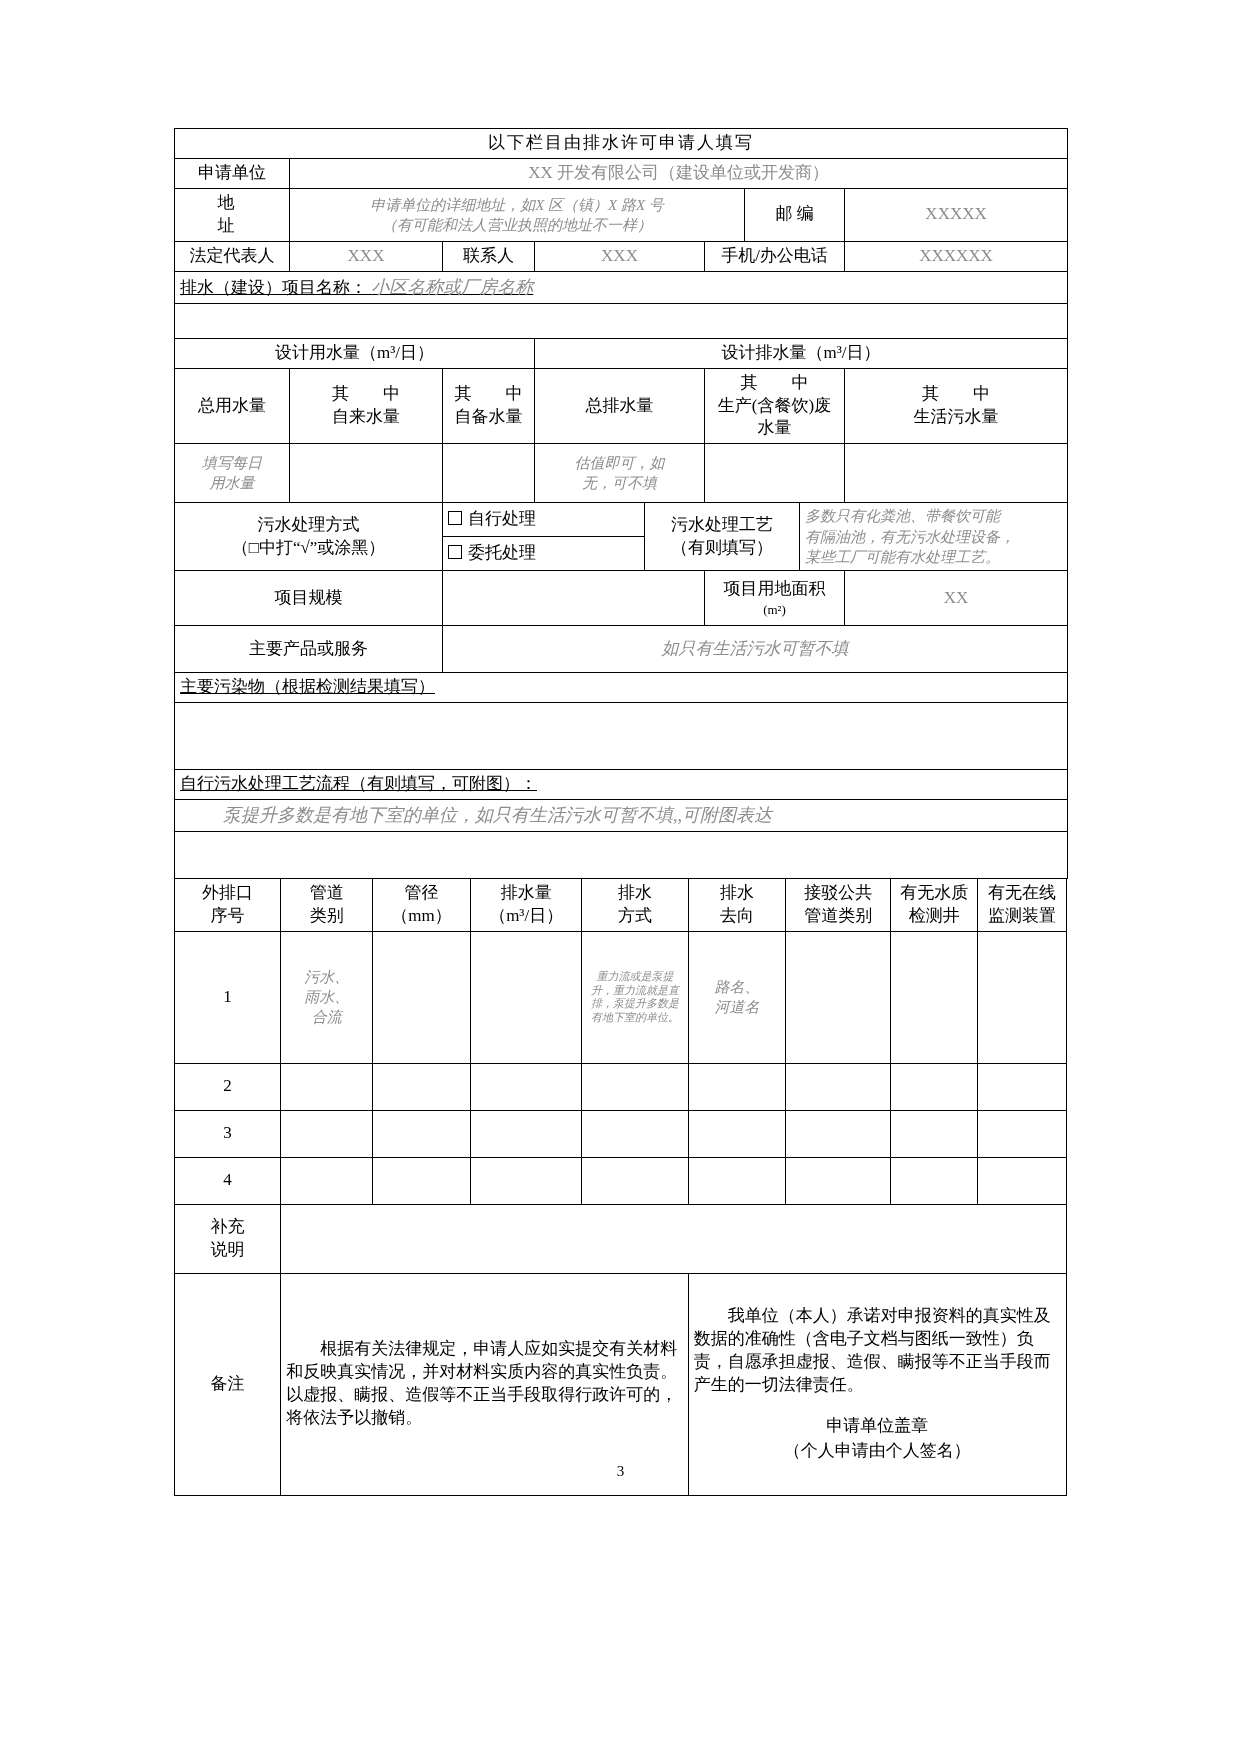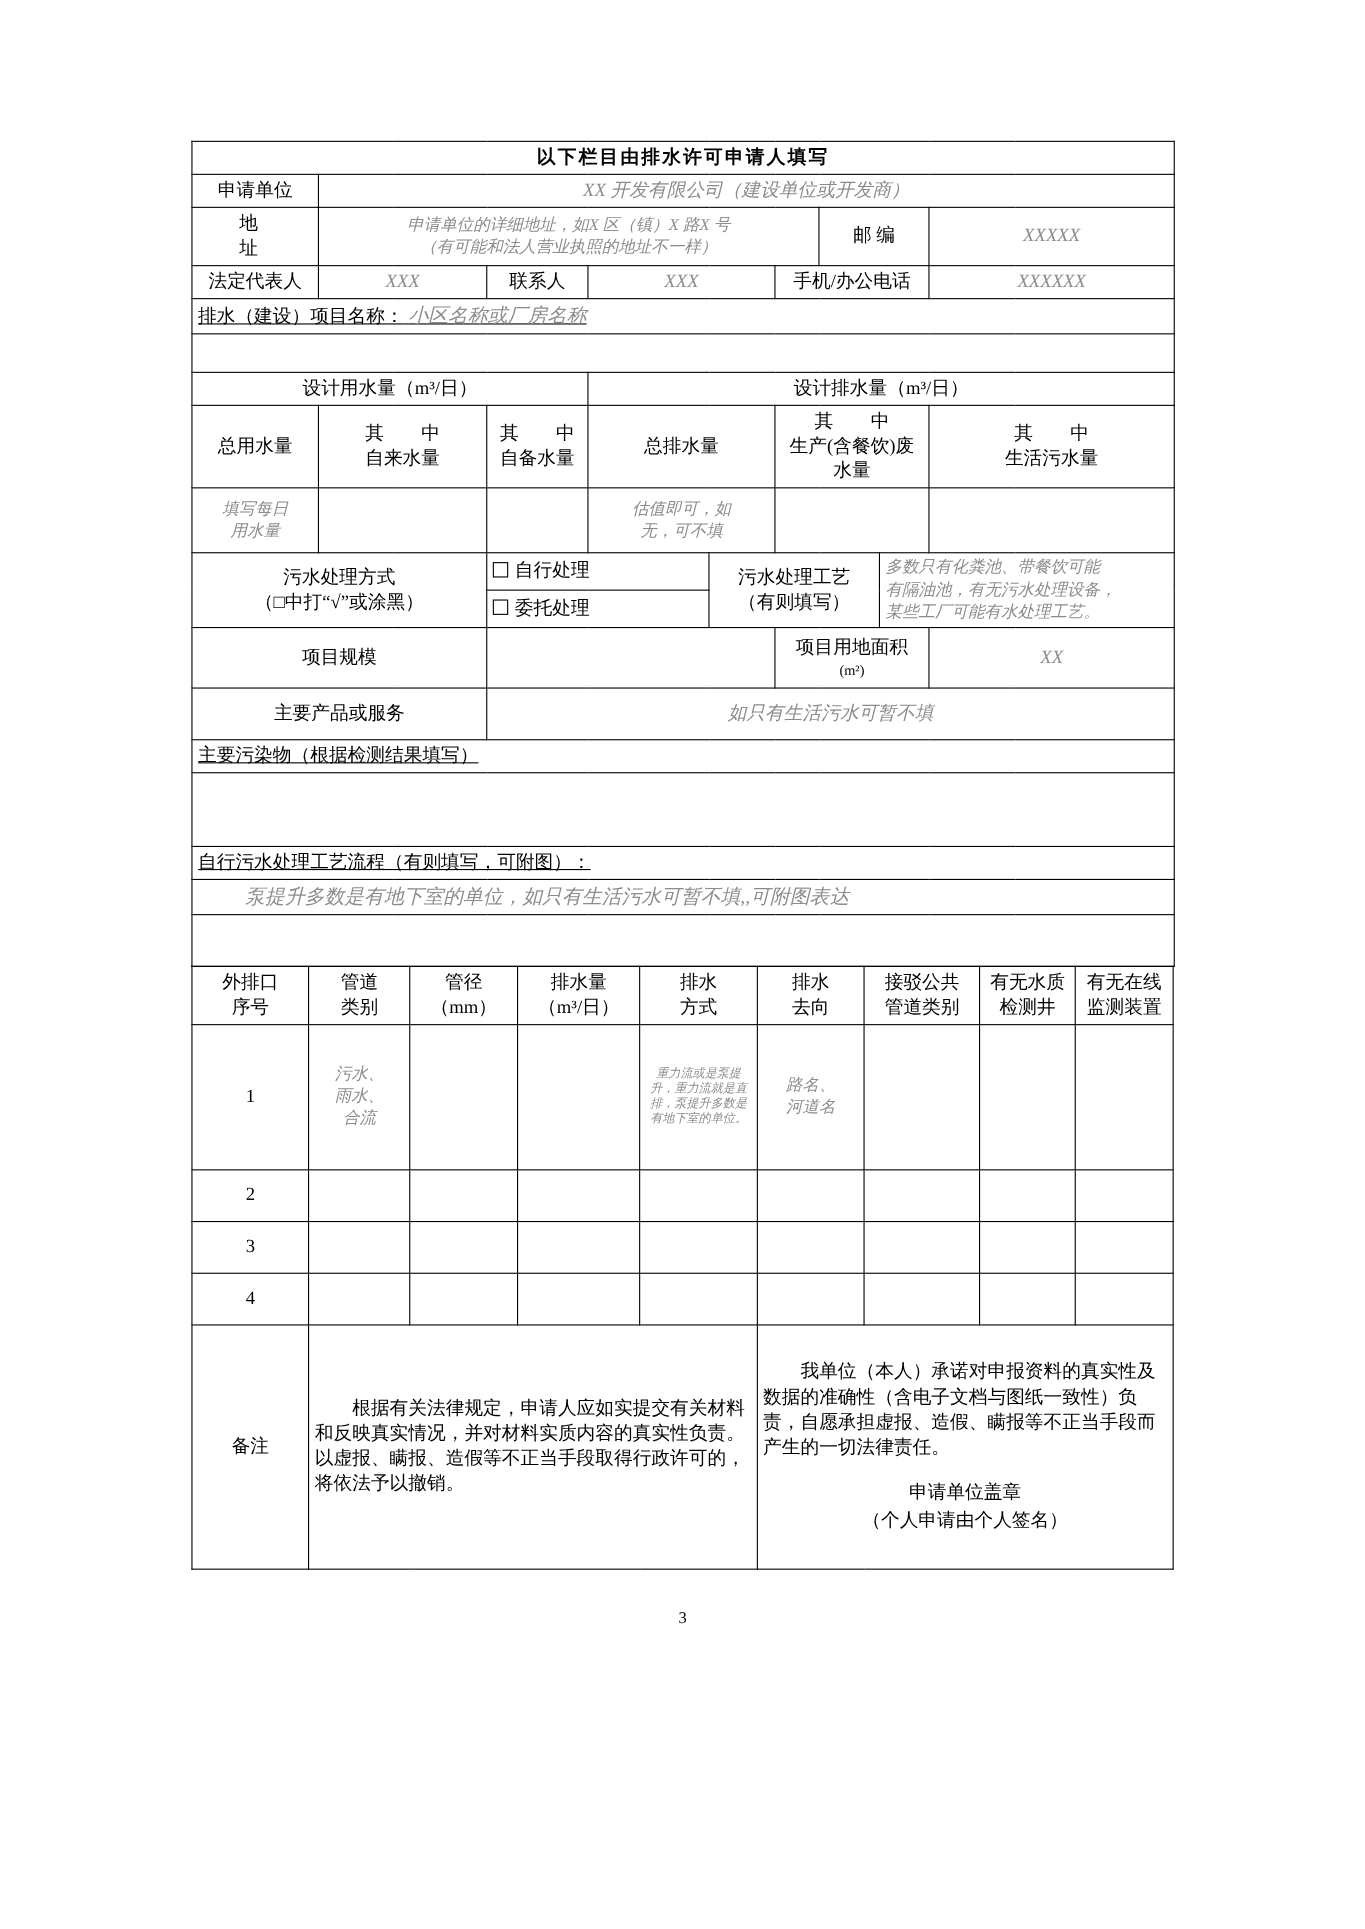--- a/index.html
+++ b/index.html
@@ -36,21 +36,21 @@
     padding: 3px 5px;
     vertical-align: middle;
     font-size: 17px;
     line-height: 1.35;
   }
   .ctr { text-align: center; margin-top: 16px; }
   .left { text-align: left; }
   .title-cell {
     text-align: center;
     font-size: 23px;
-    font-weight: bold;
+    font-weight: normal;
     letter-spacing: 2px;
     padding: 11px 0;
   }
   .label {
     text-align: center;
     font-size: 17px;
     margin-left: 19px;
   }
   .spread {
     text-align: center;
@@ -69,21 +69,20 @@
     font-size: 18px;
   }
   .hint-sm {
     color: #8c8c8c;
     font-style: italic;
     font-size: 11px;
     line-height: 1.25;
   }
   .val-it {
     color: #8c8c8c;
-    font-style: italic;
     font-size: 19px;
     text-align: center;
   }
   .two-line {
     text-align: center;
     font-size: 17px;
     line-height: 1.3;
   }
   .tall-blank { height: 52px; }
   .sub-head {
@@ -389,20 +388,27 @@
         <td></td>
         <td></td>
         <td></td>
         <td></td>
         <td></td>
         <td></td>
         <td></td>
         <td></td>
       </tr>
 
+      <tr>
+        <td class="two-line" style="height:62px">
+          <div>补充</div>
+          <div>说明</div>
+        </td>
+        <td colspan="8"></td>
+      </tr>
 
       <tr>
         <td class="row-num" style="height:215px">备注</td>
         <td colspan="4" class="note-cell">
           <div class="note-indent">根据有关法律规定，申请人应如实提交有关材料和反映真实情况，并对材料实质内容的真实性负责。以虚报、瞒报、造假等不正当手段取得行政许可的，将依法予以撤销。</div>
         </td>
         <td colspan="4" class="note-cell">
           <div class="note-indent">我单位（本人）承诺对申报资料的真实性及数据的准确性（含电子文档与图纸一致性）负责，自愿承担虚报、造假、瞒报等不正当手段而产生的一切法律责任。</div>
           <div class="stamp" style="margin-top:16px;">申请单位盖章</div>
           <div class="stamp">（个人申请由个人签名）</div>

